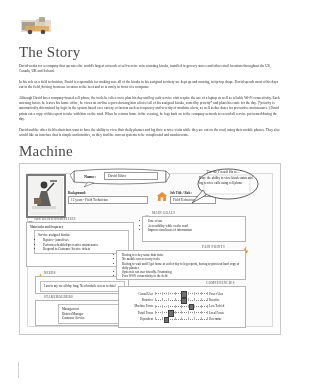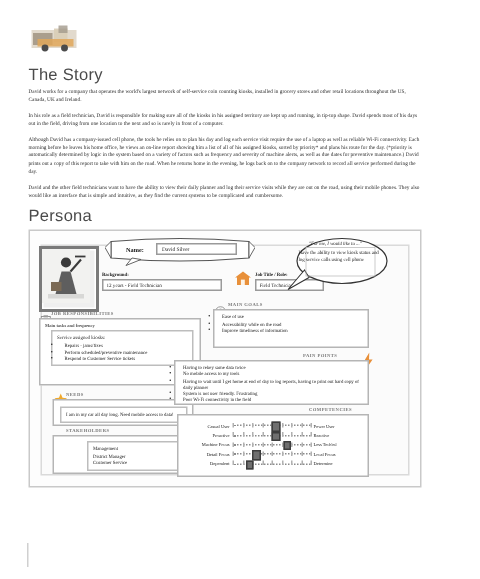--- a/index.html
+++ b/index.html
@@ -14,22 +14,22 @@
     box-sizing:border-box;
   }
   
   .logo-wrap{height:26px;margin-bottom:4px;}
   .logo{
     width:34px;height:22px;position:relative;
   }
   .logo svg{display:block;}
   
   h1.sec{
-    font-family:Liberation Sans, sans-serif;
-    font-size:11px;font-weight:400;color:#4a4a4a;
+    font-family:Liberation Serif, serif;
+    font-size:15px;font-weight:400;color:#4a4a4a;
     margin:0 0 3px 0;letter-spacing:.2px;
   }
   .story-body p{
     margin:0 0 5px 0;
     font-size:3.5px;line-height:5.4px;
     color:#2b2b2b;text-align:left;
     letter-spacing:.02px;
   }
   
   .persona-head{margin-top:7px;}
@@ -184,21 +184,21 @@
   </div>
 
   <h1 class="sec">The Story</h1>
   <div class="story-body">
     <p>David works for a company that operates the world's largest network of self-service coin counting kiosks, installed in grocery stores and other retail locations throughout the US, Canada, UK and Ireland.</p>
     <p>In his role as a field technician, David is responsible for making sure all of the kiosks in his assigned territory are kept up and running, in tip-top shape.  David spends most of his days out in the field, driving from one location to the next and so is rarely in front of a computer.</p>
     <p>Although David has a company-issued cell phone, the tools he relies on to plan his day and log each service visit require the use of a laptop as well as reliable Wi-Fi connectivity.  Each morning before he leaves his home office, he views an on-line report showing him a list of all of his assigned kiosks, sorted by priority* and plans his route for the day.  (*priority is automatically determined by logic in the system based on a variety of factors such as frequency and severity of machine alerts, as well as due dates for preventive maintenance.)  David prints out a copy of this report to take with him on the road.  When he returns home in the evening, he logs back on to the company network to record all service performed during the day.</p>
     <p>David and the other field technicians want to have the ability to view their daily planner and log their service visits while they are out on the road, using their mobile phones.  They also would like an interface that is simple and intuitive, as they find the current systems to be complicated and cumbersome.</p>
   </div>
 
-  <h1 class="sec persona-head">Persona</h1>
+  <h1 class="sec persona-head">Machine</h1>
 
   <div class="persona-card">
     <div class="inner-frame"></div>
 
     <div class="photo">
       <svg width="32" height="36" viewBox="0 0 32 36">
         <rect x="0" y="0" width="32" height="36" fill="#f2f2f0"></rect>
         <circle cx="16" cy="9" r="3.4" fill="#3a3a3a"></circle>
         <path d="M9 30 L13 15 L19 15 L23 30 Z" fill="#5e5e5e"></path>
         <rect x="6" y="22" width="7" height="6" fill="#7b6a55"></rect>

